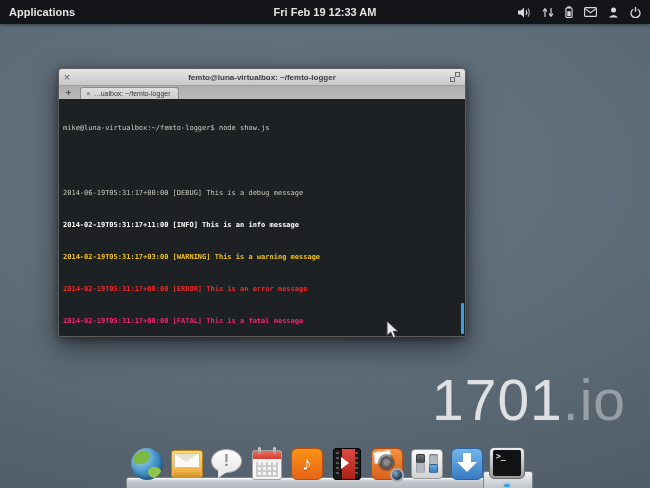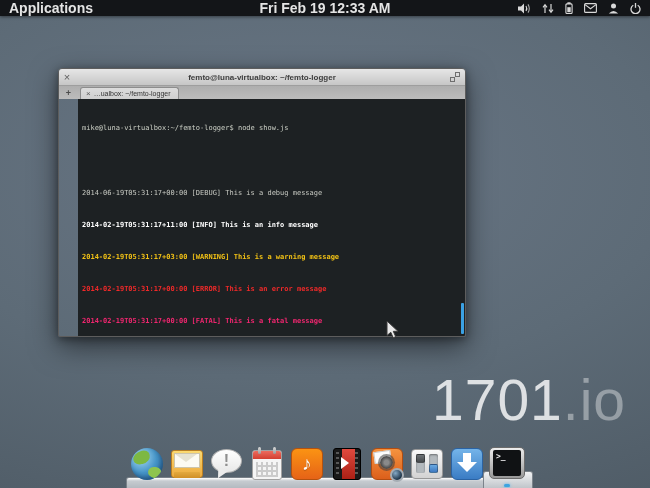--- a/index.html
+++ b/index.html
@@ -5,24 +5,24 @@
   * { margin:0; padding:0; box-sizing:border-box; }
   html,body { width:650px; height:488px; overflow:hidden; }
   body {
     position:relative;
     font-family:"Liberation Sans", sans-serif;
     background: radial-gradient(ellipse 130% 95% at 45% 35%, #697685 0%, #5d6b77 45%, #49555f 100%);
   }
 
   
   .panel {
-    position:absolute; top:0; left:0; right:0; height:16px;
+    position:absolute; top:0; left:0; right:0; height:24px;
     background:#131518;
     display:flex; align-items:center;
-    color:#e4e4e4; font-size:14px; font-weight:bold;
+    color:#e4e4e4; font-size:11px; font-weight:bold;
     box-shadow:0 1px 3px rgba(0,0,0,.45);
     z-index:50;
   }
   .panel-apps { padding:0 9px; height:100%; display:flex; align-items:center; cursor:default; }
   .panel-clock { position:absolute; left:0; right:0; text-align:center; pointer-events:none; }
   .panel-tray { margin-left:auto; display:flex; align-items:center; gap:11px; padding-right:9px; }
   .tray-icon { display:flex; align-items:center; }
 
   
   .window {
@@ -227,21 +227,21 @@
       </span>
     </div>
   </div>
   <div class="tabbar">
     <div class="newtab">+</div>
     <div class="tab">
       <span class="tab-close">×</span>
       <span>…ualbox: ~/femto-logger</span>
     </div>
   </div>
-  <div class="term" style="background-color: rgb(29, 33, 35); margin-left: 19px;">
+  <div class="term" style="background-color: rgb(29, 33, 35);">
     <div class="term-line" style="color: rgb(204, 208, 198);">mike@luna-virtualbox:~/femto-logger$ node show.js</div>
     <div class="term-line"></div>
     <div class="term-line" style="color: rgb(199, 201, 194); font-weight: normal;">2014-06-19T05:31:17+00:00 [DEBUG] This is a debug message</div>
     <div class="term-line" style="color: rgb(255, 255, 255); font-weight: bold;">2014-02-19T05:31:17+11:00 [INFO] This is an info message</div>
     <div class="term-line" style="color: rgb(241, 193, 21); font-weight: bold;">2014-02-19T05:31:17+03:00 [WARNING] This is a warning message</div>
     <div class="term-line" style="color: rgb(239, 41, 41); font-weight: bold;">2014-02-19T05:31:17+00:00 [ERROR] This is an error message</div>
     <div class="term-line" style="color: rgb(240, 38, 111); font-weight: bold;">2014-02-19T05:31:17+00:00 [FATAL] This is a fatal message</div>
     
     
     <div class="scroll-thumb" style="background-color: rgb(59, 161, 227);"></div>

